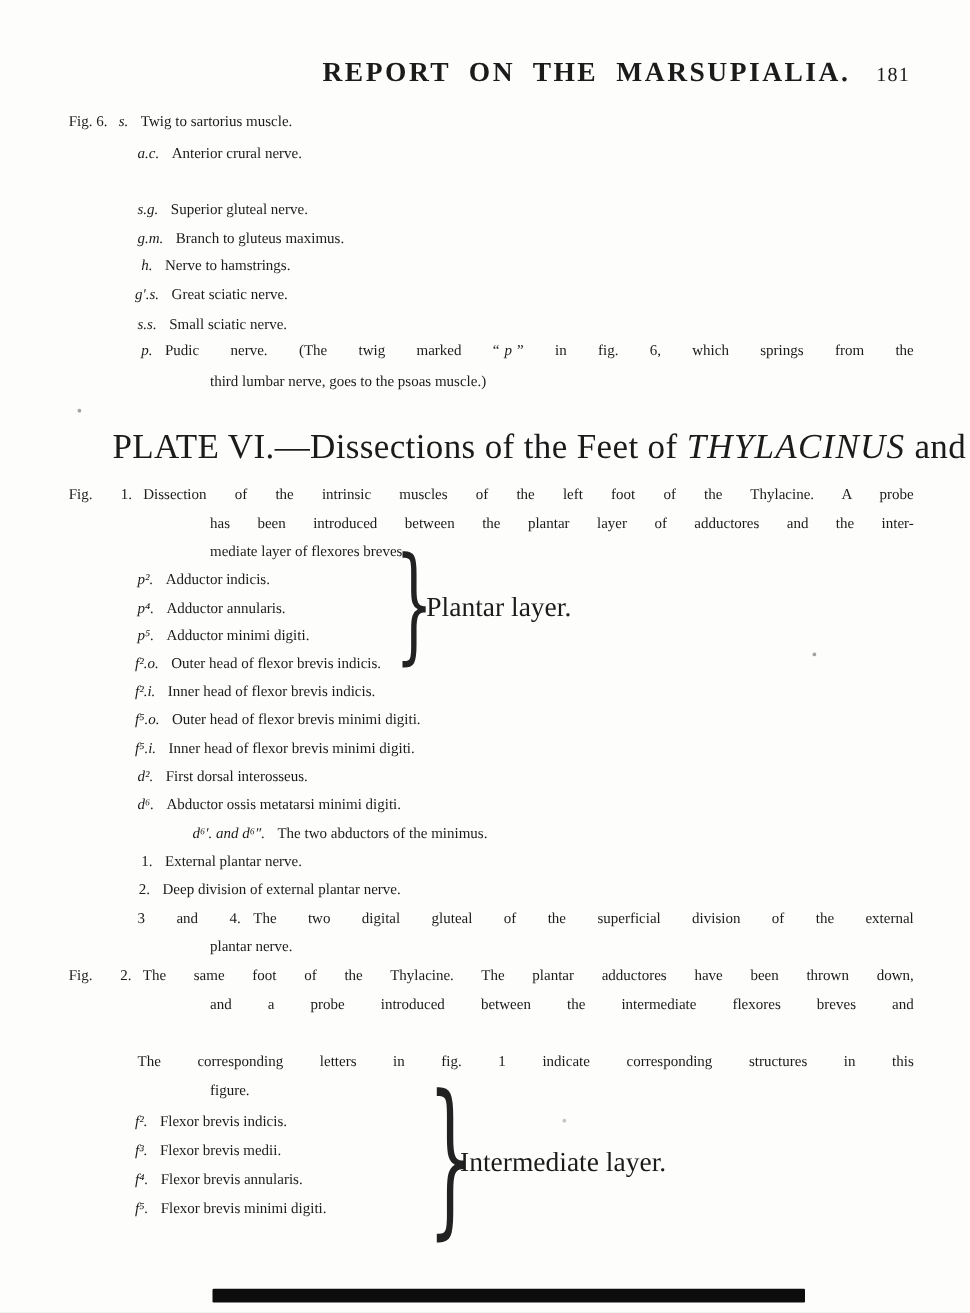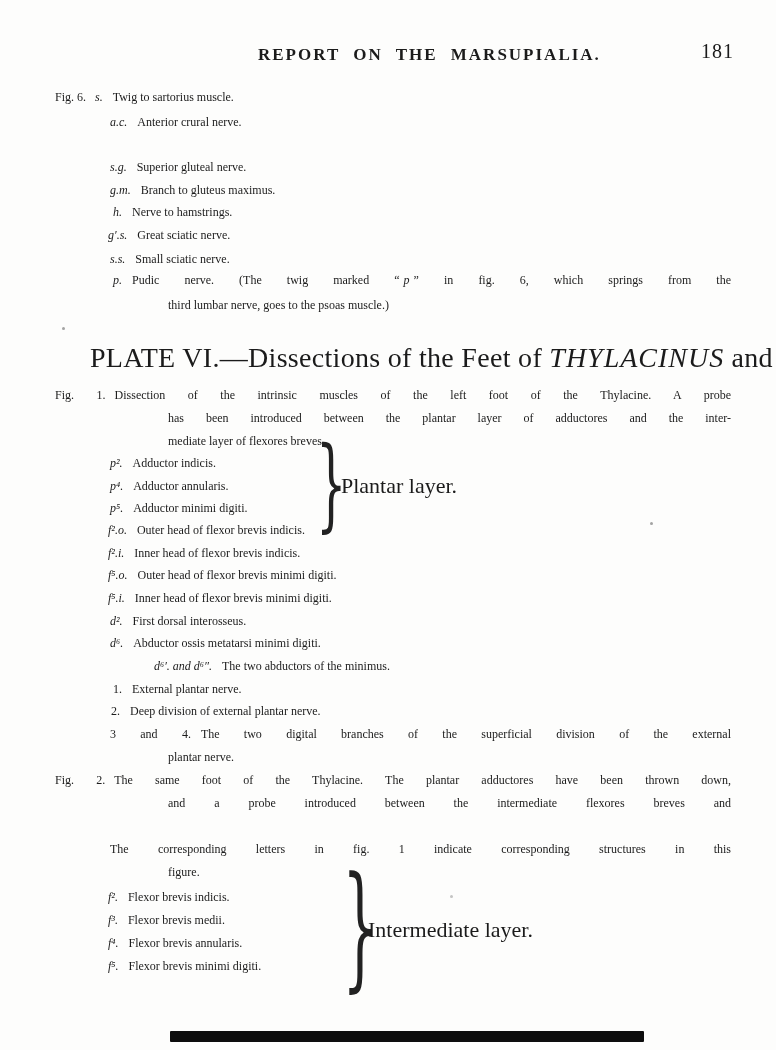--- a/index.html
+++ b/index.html
@@ -8,24 +8,24 @@
     font-family:"Liberation Serif","DejaVu Serif",serif;color:#1b1b1b;
     overflow:hidden;margin:0 auto;
   }
   .ln{position:absolute;font-size:12px;line-height:23px;white-space:nowrap;}
   .just{white-space:normal;text-align:justify;text-align-last:justify;}
   .lbl{font-style:italic;margin-right:10px;}
   .lbl.rm{font-style:normal;}
   .figlbl{font-style:normal;margin-right:9px;}
   .qp{font-style:italic;margin:0 4px;}
   .hdr{
-    position:absolute;top:45px;left:258px;font-size:17px;font-weight:bold;
+    position:absolute;top:45px;left:258px;font-size:22px;font-weight:bold;
     letter-spacing:2px;word-spacing:7px;white-space:nowrap;
   }
-  .pgnum{position:absolute;top:40px;left:701px;font-size:20px;letter-spacing:1px;}
+  .pgnum{position:absolute;top:52px;left:701px;font-size:16px;letter-spacing:1px;}
   .plate{position:absolute;top:346px;left:90px;width:606px;text-align:center;
     font-size:28px;line-height:23px;white-space:nowrap;letter-spacing:.3px;}
   .itcaps{font-style:italic;letter-spacing:1px;}
   .brace{
     position:absolute;font-family:"DejaVu Serif",serif;color:#222;
     transform-origin:center center;pointer-events:none;
   }
   .brace1{left:306px;top:447px;width:40px;height:74px;font-size:96px;
     line-height:72px;transform:scale(.5,1.05);}
   .brace2{left:330px;top:879px;width:44px;height:100px;font-size:128px;
@@ -120,21 +120,21 @@
   <div class="ln" style="top:655px;left:110px;margin-left:44px;">
     <span class="lbl">d⁶′. and d⁶″.</span><span>The two abductors of the minimus.</span>
   </div>
   <div class="ln" style="top:678px;left:113px;">
     <span class="lbl rm">1.</span><span>External plantar nerve.</span>
   </div>
   <div class="ln" style="top:700px;left:111px;">
     <span class="lbl rm">2.</span><span>Deep division of external plantar nerve.</span>
   </div>
   <div class="ln just" style="top:723px;left:110px;width:621px;">
-    <span class="lbl rm">3 and 4.</span><span>The two digital branches of the superficial division of the external</span>
+    <span class="lbl rm">3 and 4.</span><span>The two digital gluteal of the superficial division of the external</span>
   </div>
   <div class="ln" style="top:746px;left:168px;">
     <span>plantar nerve.</span>
   </div>
 
   <div class="ln just" style="top:769px;left:55px;width:676px;">
     <span class="figlbl">Fig. 2.</span><span>The same foot of the Thylacine.  The plantar adductores have been thrown down,</span>
   </div>
   <div class="ln just" style="top:792px;left:168px;width:563px;">
     <span>and a probe introduced between the intermediate flexores breves and</span>

